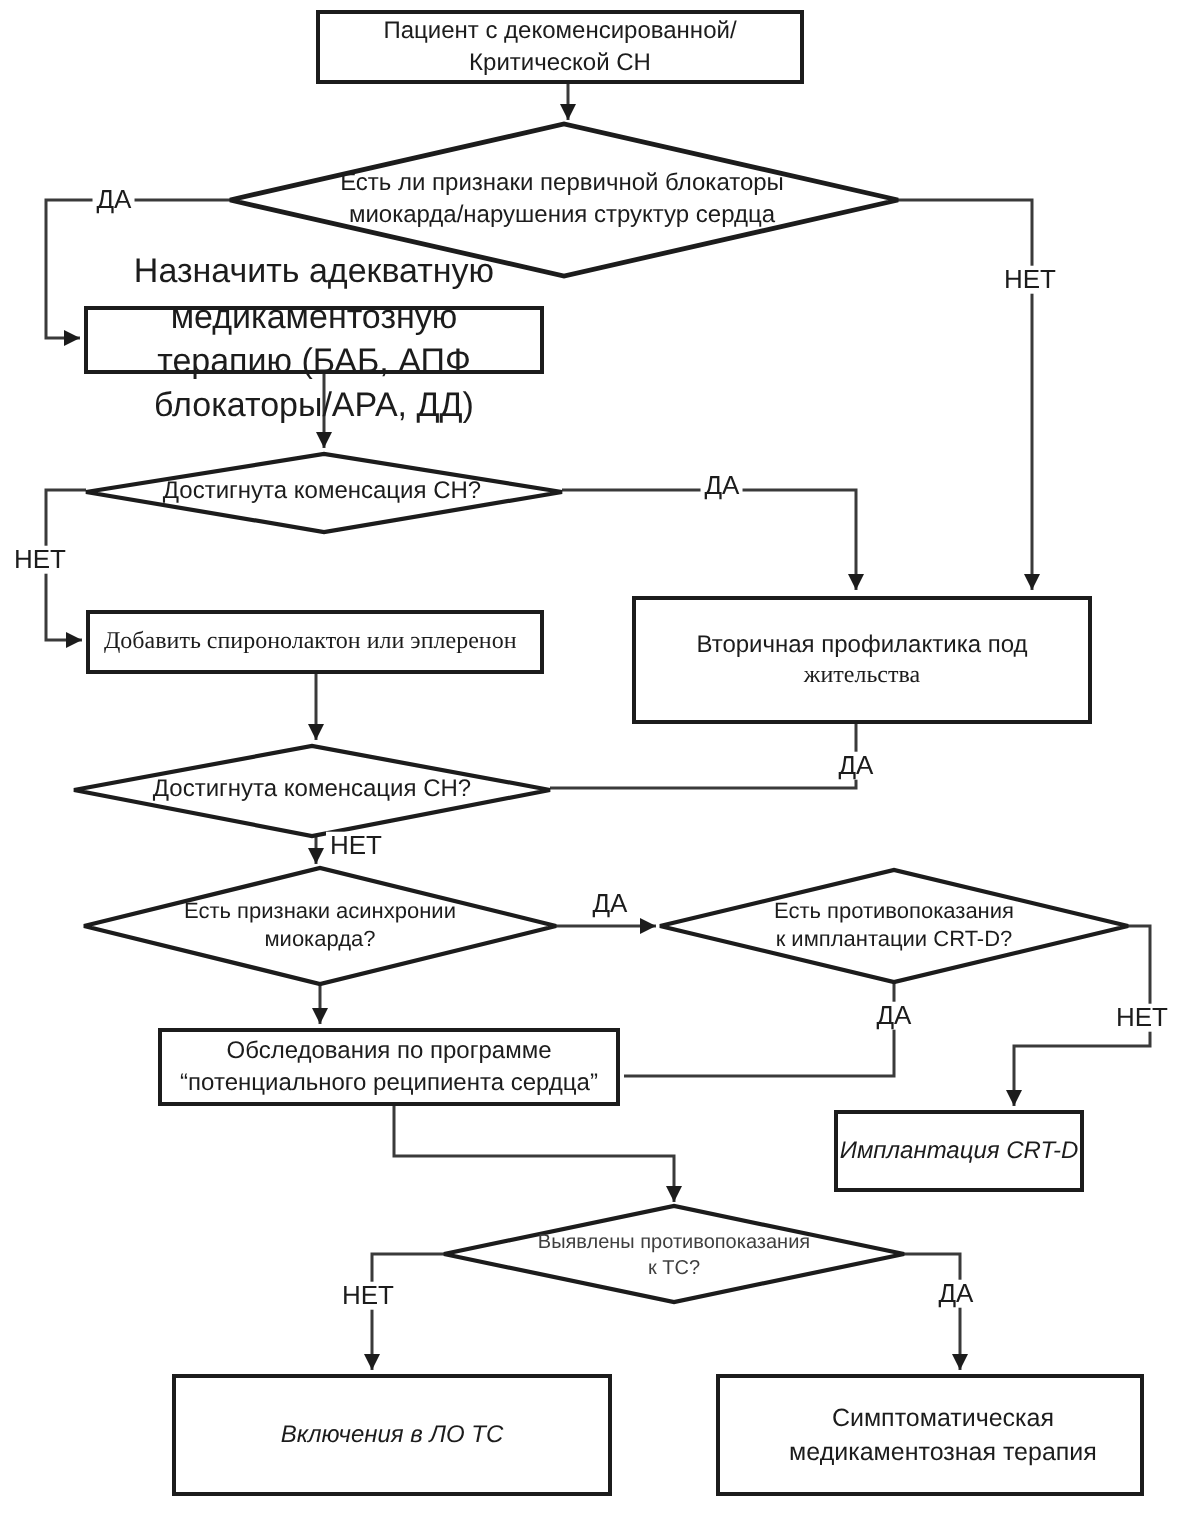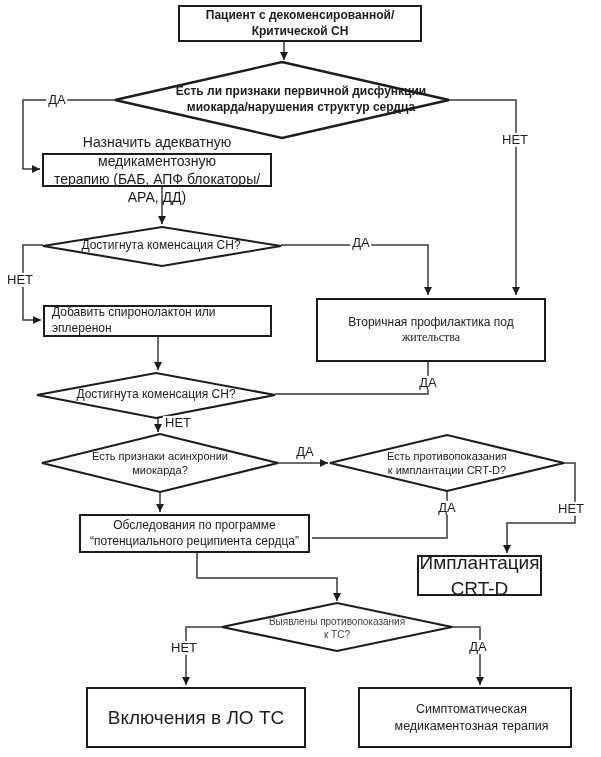--- a/index.html
+++ b/index.html
@@ -8,29 +8,29 @@
     font-family:"Liberation Sans",sans-serif;color:#1c1c1c;
   }
   .canvas svg{position:absolute;left:0;top:0;}
   .node{
     position:absolute;box-sizing:border-box;background:#fff;
     display:flex;flex-direction:column;justify-content:center;align-items:center;
     text-align:center;line-height:1.32;font-size:12px;
   }
   .box{border:2px solid #1c1c1c;}
   .box.thick{border-width:2.5px;}
-  .bold{font-weight:bold;margin-left:20px;}
+  .bold{font-weight:normal;}
   .left-align{align-items:flex-start;text-align:left;padding-left:7px;}
   .dtext{
     position:absolute;display:flex;flex-direction:column;justify-content:center;
     text-align:center;line-height:1.3;font-size:12px;background:transparent;
   }
   .small{font-size:11px;}
   .tiny{font-size:10px;color:#3f3f3f;}
-  .fs13{font-size:19px;}
+  .fs13{font-size:12px;font-style:italic;}
   .serif{font-family:"Liberation Serif",serif;}
   .lbl{
     position:absolute;transform:translate(-50%,-50%);
     font-weight:normal;font-size:13px;background:#fff;padding:0 2px;line-height:1.1;
     white-space:nowrap;
   }
 </style>
 </head>
 <body>
 
@@ -66,26 +66,26 @@
     <polygon points="42,463 160,434 278,463 160,492" fill="#fff" stroke="#1c1c1c" stroke-width="2.1"></polygon>
     <polygon points="330,463 447,435 564,463 447,491" fill="#fff" stroke="#1c1c1c" stroke-width="2.1"></polygon>
     <polygon points="222,627 337,603 452,627 337,651" fill="#fff" stroke="#1c1c1c" stroke-width="2.1"></polygon>
   </svg>
 
   <div class="node box thick bold" style="left:158px;top:5px;width:244px;height:37px;">
     <div>Пациент с декоменсированной/</div>
     <div>Критической СН</div>
   </div>
 
-  <div class="node box" style="left:42px;top:153px;width:230px;height:34px;font-size:14px;">
+  <div class="node box" style="left:42px;top:153px;width:230px;height:34px;font-size:17px;">
     <div>Назначить адекватную медикаментозную</div>
     <div>терапию (БАБ, АПФ блокаторы/АРА, ДД)</div>
   </div>
 
-  <div class="node box left-align" style="left:43px;top:305px;width:229px;height:32px;">
+  <div class="node box left-align" style="left:43px;top:305px;width:229px;height:32px;font-family:Liberation Serif, serif;">
     <div>Добавить спиронолактон или эплеренон</div>
   </div>
 
   <div class="node box thick" style="left:316px;top:298px;width:230px;height:64px;line-height:1.28;">
     <div>Вторичная профилактика под</div>
     <div class="serif">жительства</div>
   </div>
 
   <div class="node box" style="left:79px;top:514px;width:231px;height:39px;">
     <div>Обследования по программе</div>
@@ -99,21 +99,21 @@
   <div class="node box fs13" style="left:86px;top:687px;width:220px;height:61px;">
     <div>Включения в ЛО ТС</div>
   </div>
 
   <div class="node box" style="left:358px;top:687px;width:214px;height:61px;font-size:12.5px;padding-left:13px;">
     <div>Симптоматическая</div>
     <div>медикаментозная терапия</div>
   </div>
 
   <div class="dtext bold" style="left:131px;top:85px;width:300px;height:30px;">
-    <div>Есть ли признаки первичной дисфункции</div>
+    <div>Есть ли признаки первичной блокаторы</div>
     <div>миокарда/нарушения структур сердца</div>
   </div>
 
   <div class="dtext" style="left:61px;top:238px;width:200px;height:16px;">
     <div>Достигнута коменсация СН?</div>
   </div>
 
   <div class="dtext" style="left:56px;top:387px;width:200px;height:16px;">
     <div>Достигнута коменсация СН?</div>
   </div>

